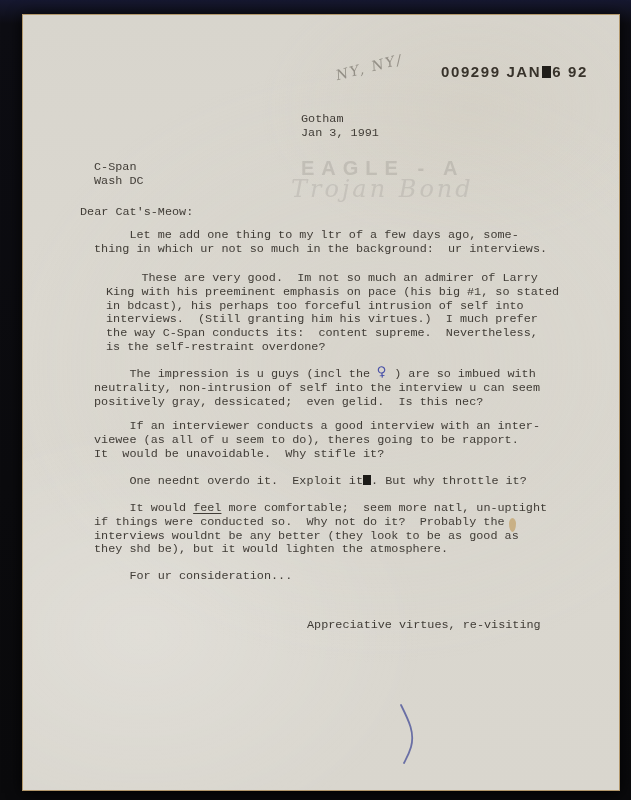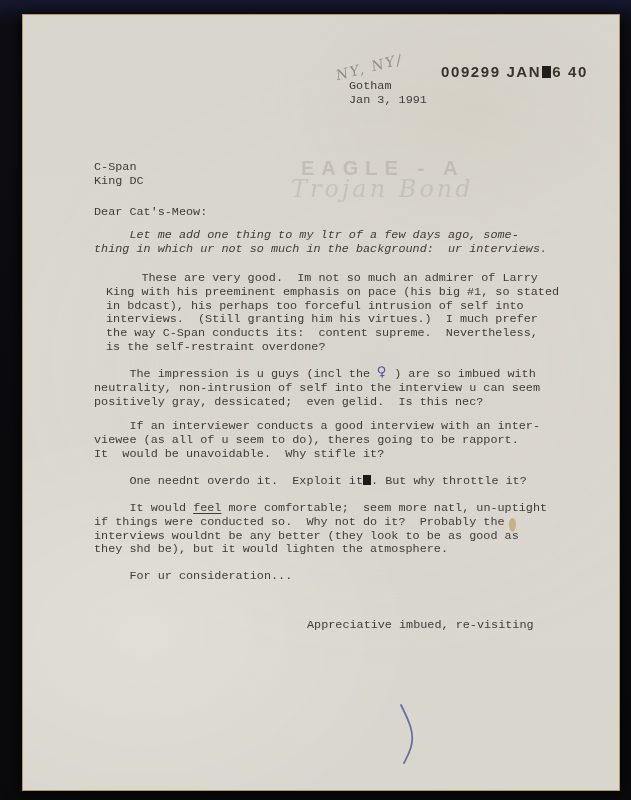--- a/index.html
+++ b/index.html
@@ -134,31 +134,31 @@
 
 <div class="paper">
 
   <div class="watermark">
     <div class="wm-brand">EAGLE - A</div>
     <div class="wm-name">Trojan Bond</div>
   </div>
 
   <div class="pencil">NY, NY/</div>
 
-  <div class="stamp"><span>009299 JAN</span><span class="stamp-block"></span><span>6 40</span></div>
+  <div class="stamp"><span>009299 JAN</span><span class="stamp-block"></span><span>6 92</span></div>
 
-  <div class="type" style="left:278px; top:65px;margin-left:48px;">Gotham
+  <div class="type" style="left:278px; top:98px;">Gotham
 Jan 3, 1991</div>
 
   <div class="type" style="left:71px; top:146px;">C-Span
-King DC</div>
+Wash DC</div>
 
-  <div class="type" style="left:71px; top:191px;">Dear Cat's-Meow:</div>
+  <div class="type" style="left:57px; top:191px;">Dear Cat's-Meow:</div>
 
-  <div class="type" style="left:71px; top:214px; width:478px;font-style:italic;">     Let me add one thing to my ltr of a few days ago, some-
+  <div class="type" style="left:71px; top:214px; width:478px;">     Let me add one thing to my ltr of a few days ago, some-
 thing in which ur not so much in the background:  ur interviews.</div>
 
   <div class="type" style="left:71px; top:257px; width:478px;margin-left:12px;">     These are very good.  Im not so much an admirer of Larry
 King with his preeminent emphasis on pace (his big #1, so stated
 in bdcast), his perhaps too forceful intrusion of self into
 interviews.  (Still granting him his virtues.)  I much prefer
 the way C-Span conducts its:  content supreme.  Nevertheless,
 is the self-restraint overdone?</div>
 
   <div class="type" style="left:71px; top:351px; width:478px;"><span>     The impression is u guys (incl the </span><span class="female-symbol">♀</span><span> ) are so imbued with
@@ -171,21 +171,21 @@
 viewee (as all of u seem to do), theres going to be rapport.
 It  would be unavoidable.  Why stifle it?</div>
 
   <div class="type" style="left:71px; top:487px; width:478px;"><span>     It would </span><span class="uword">feel</span><span> more comfortable;  seem more natl, un-uptight
 if things were conducted so.  Why not do it?  Probably the
 interviews wouldnt be any better (they look to be as good as
 they shd be), but it would lighten the atmosphere.</span></div>
 
   <div class="type" style="left:71px; top:555px; width:478px;">     For ur consideration...</div>
 
-  <div class="type" style="left:284px; top:604px;">Appreciative imbued, re-visiting</div>
+  <div class="type" style="left:284px; top:604px;">Appreciative virtues, re-visiting</div>
 
   <div class="smudge"></div>
 
   <svg class="pen-mark" width="44" height="68" viewBox="0 0 44 68">
     <path d="M 14 4 C 22 20, 28 32, 24 46 C 22 53, 19 58, 17 62" fill="none" stroke="#565d9e" stroke-width="1.8" stroke-linecap="round" opacity="0.85"></path>
   </svg>
 
 </div>
 
 </body></html>

